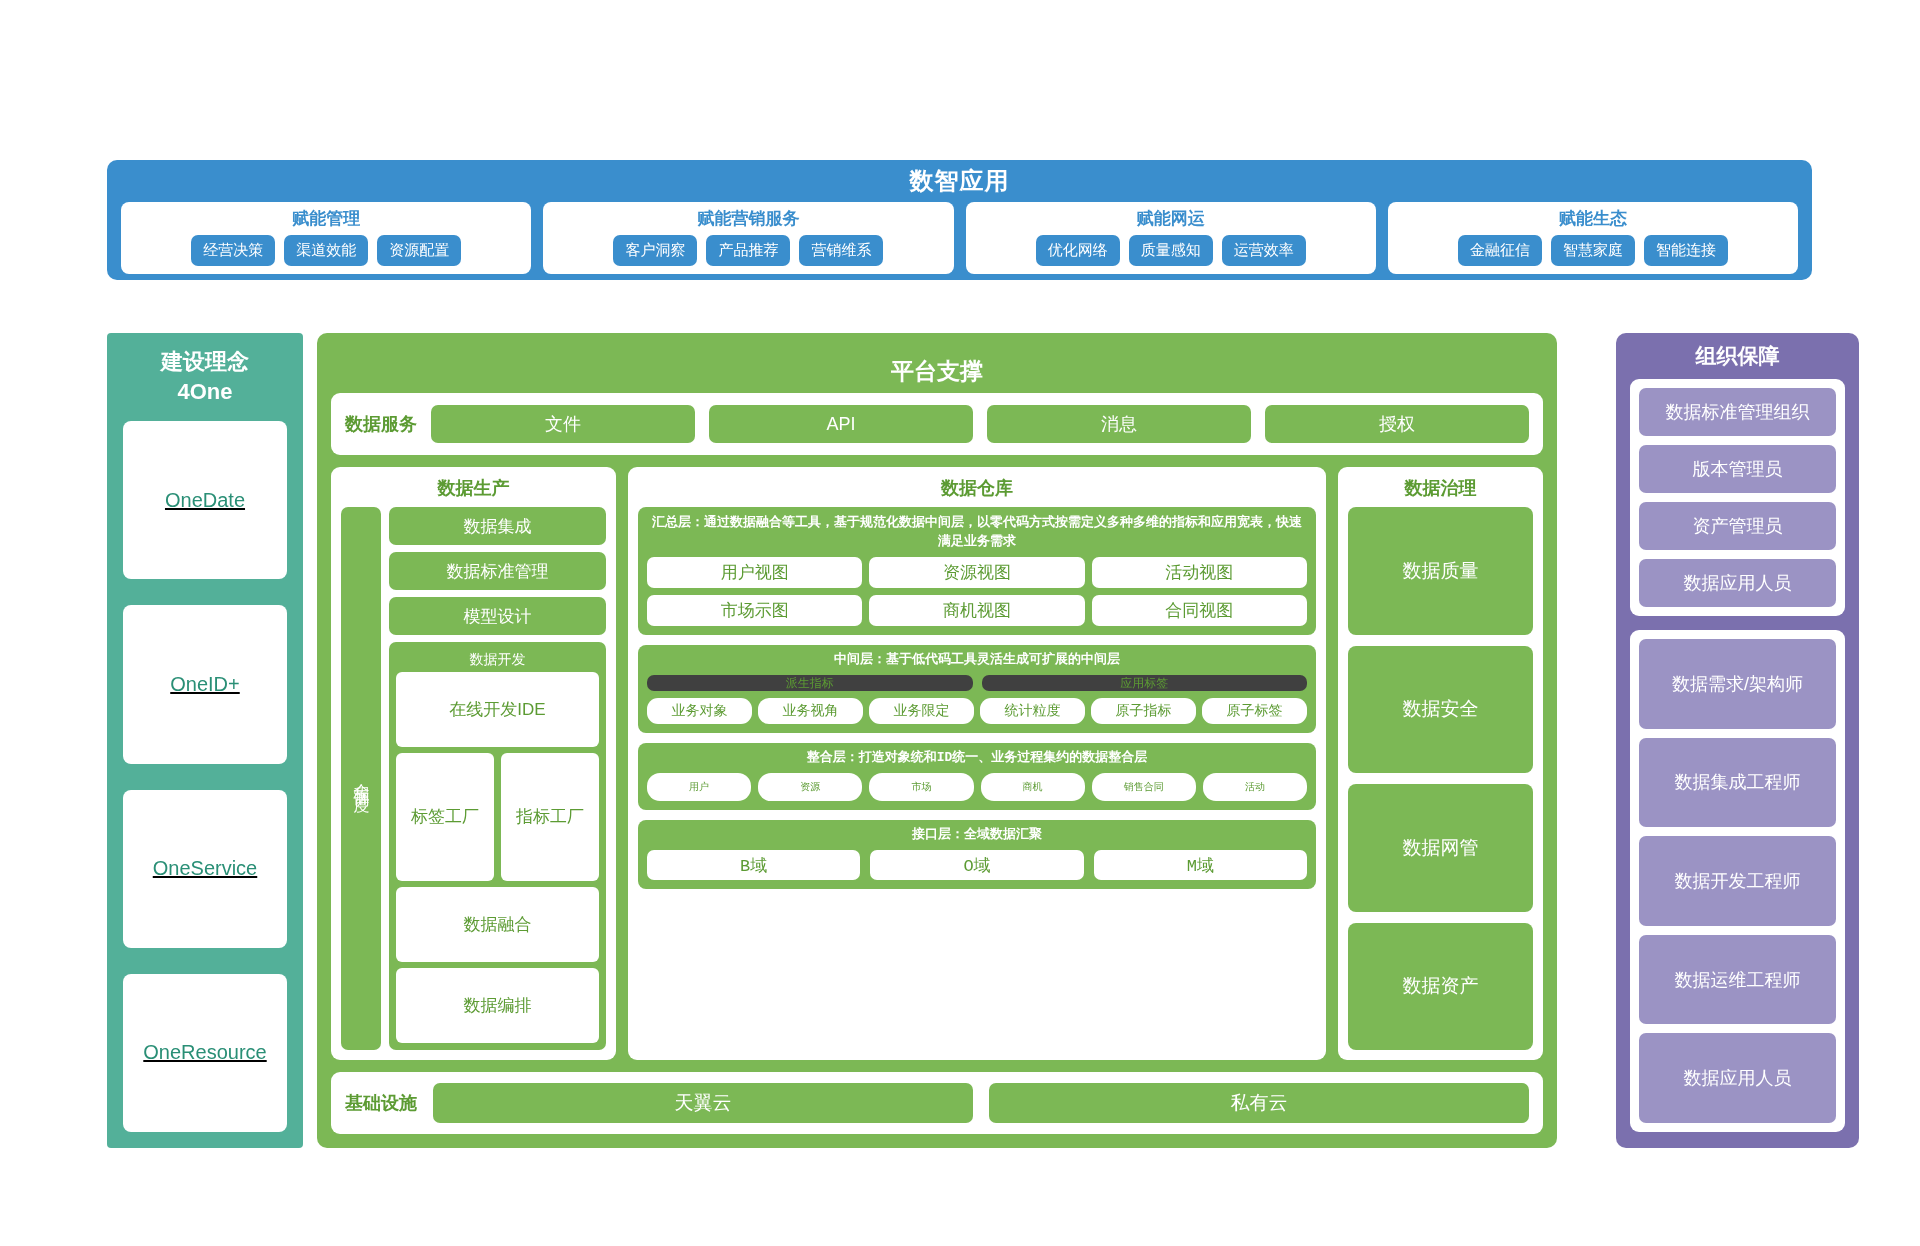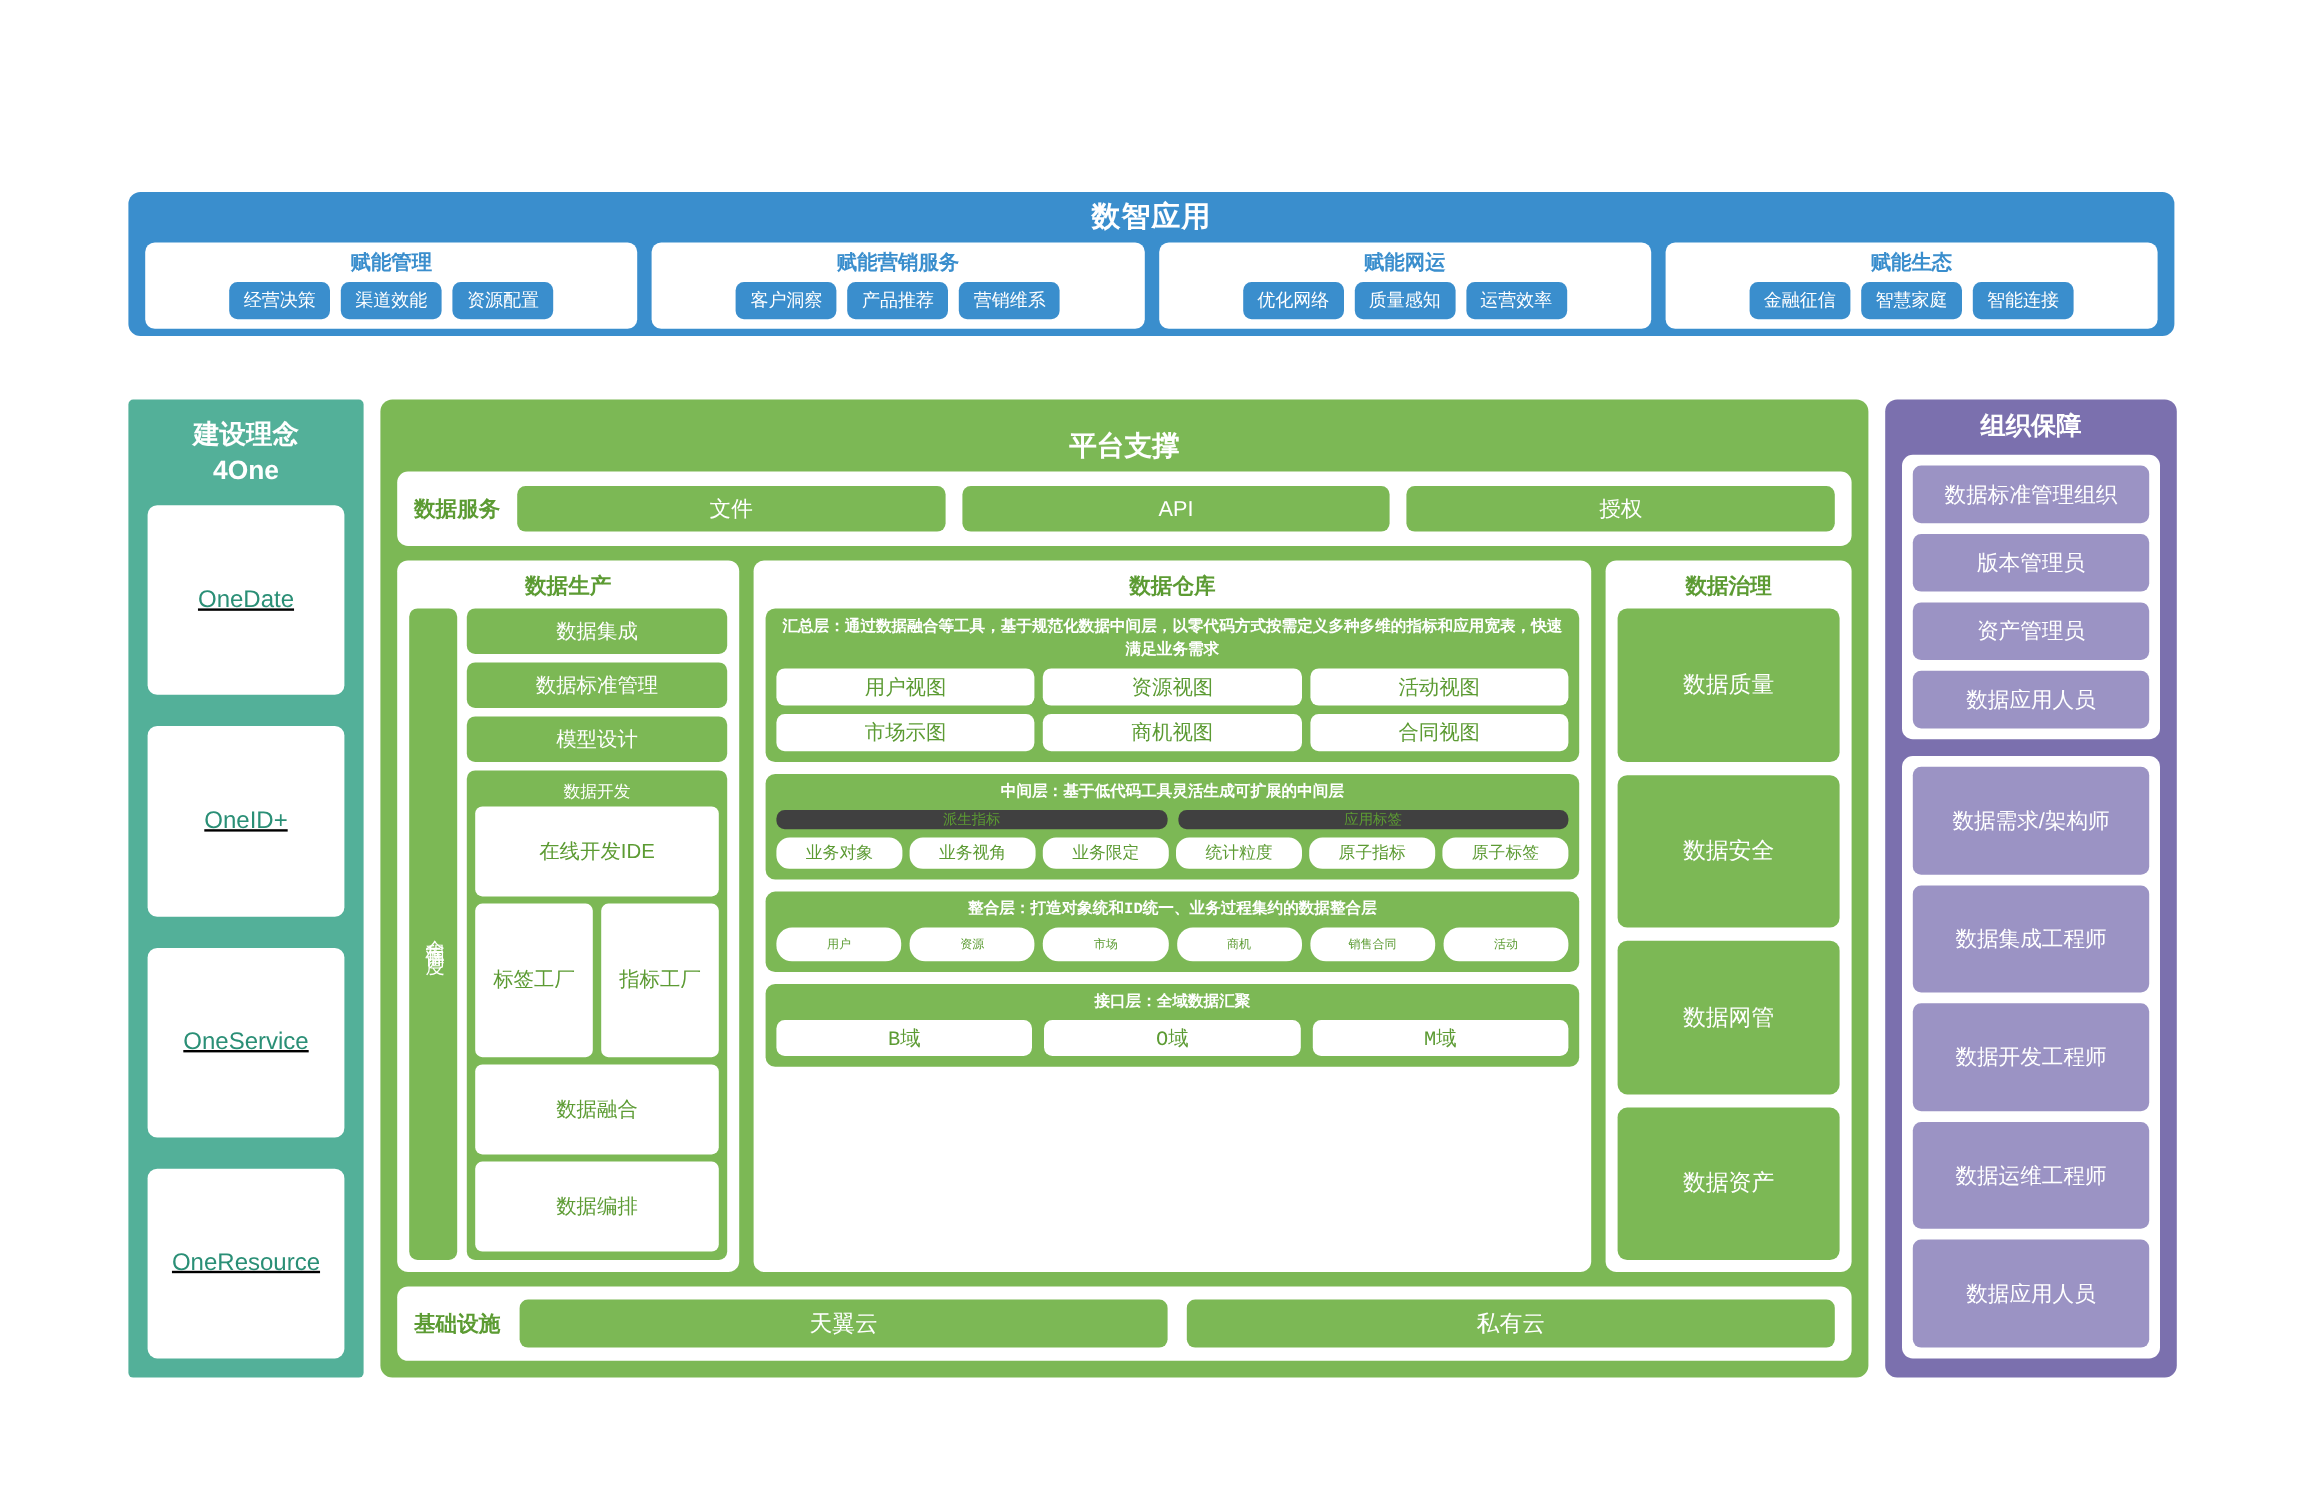--- a/index.html
+++ b/index.html
@@ -173,21 +173,21 @@
     display:flex;align-items:center;gap:16px;padding:0 14px;box-sizing:border-box;
   }
   .infra-label{color:#5c9b33;font-size:18px;font-weight:bold;white-space:nowrap;}
   .infra-pill{
     flex:1;background:#7cb855;color:#ffffff;border-radius:7px;height:40px;
     display:flex;align-items:center;justify-content:center;font-size:19px;
   }
 
   
   .org{
-    position:absolute;left:1571px;top:333px;width:243px;height:815px;
+    position:absolute;left:1616px;top:333px;width:243px;height:815px;
     background:#7b70ae;border-radius:10px;
     display:flex;flex-direction:column;padding:0 14px 16px 14px;box-sizing:border-box;
   }
   .org-title{
     height:46px;line-height:46px;text-align:center;
     color:#ffffff;font-size:21px;font-weight:bold;
   }
   .org-group{
     background:#ffffff;border-radius:9px;
     padding:9px;box-sizing:border-box;
@@ -263,20 +263,21 @@
     </div>
   </aside>
 
   <section class="platform">
     <div class="platform-title">平台支撑</div>
 
     <div class="svc-strip">
       <div class="svc-label">数据服务</div>
       <div class="svc-pill">文件</div>
       <div class="svc-pill">API</div>
+      <div class="svc-pill">消息</div>
       <div class="svc-pill">授权</div>
     </div>
 
     <div class="work">
 
       <div class="panel prod">
         <div class="panel-title">数据生产</div>
         <div class="prod-body">
           <div class="sched">全程调度</div>
           <div class="prod-stack">

